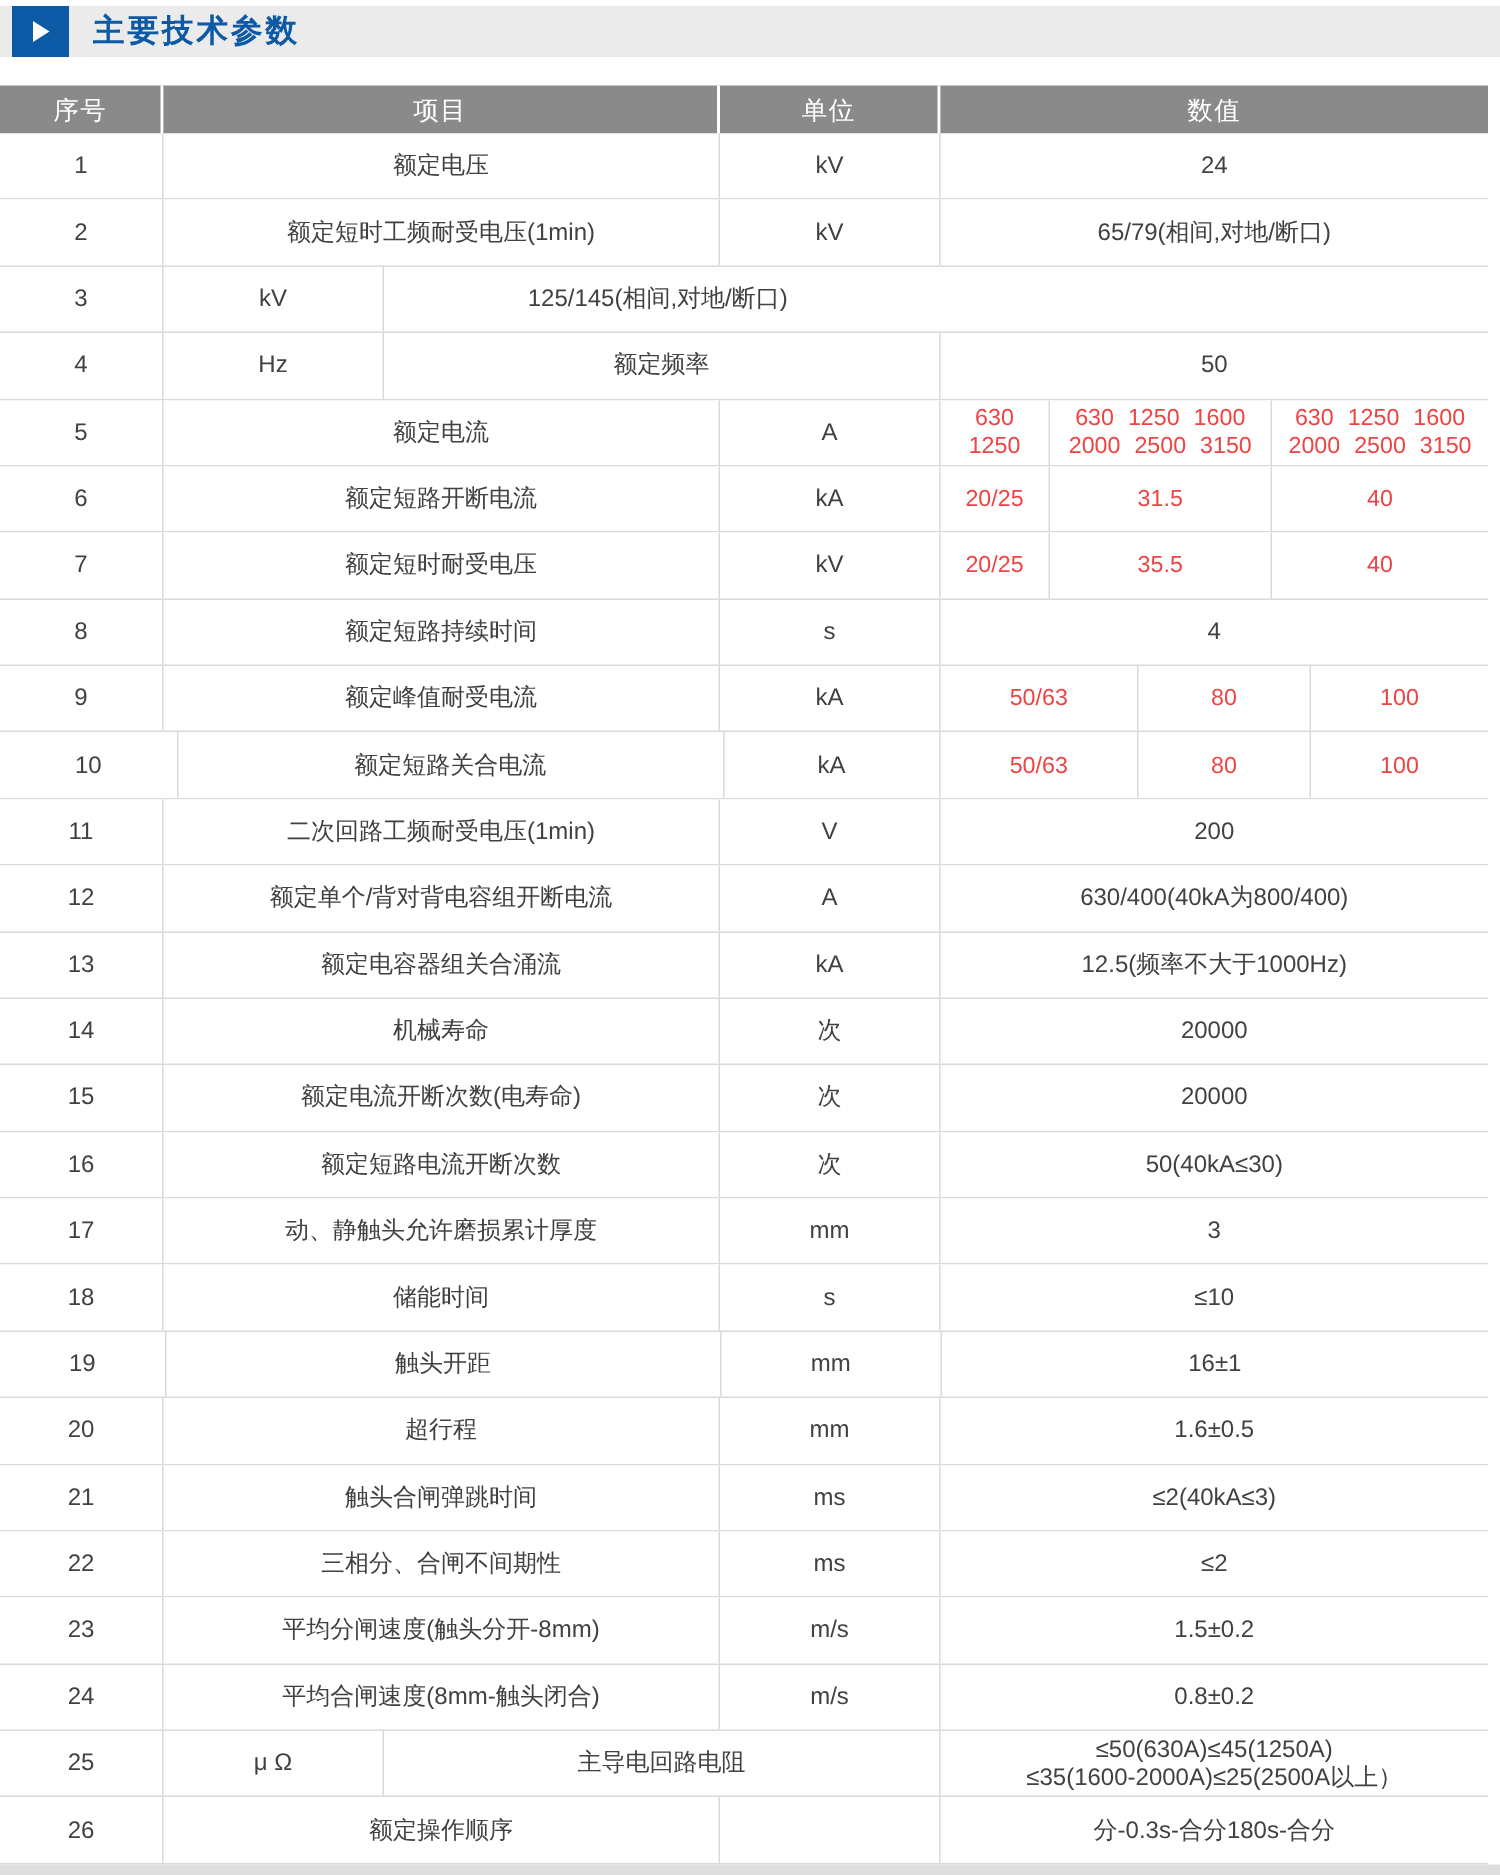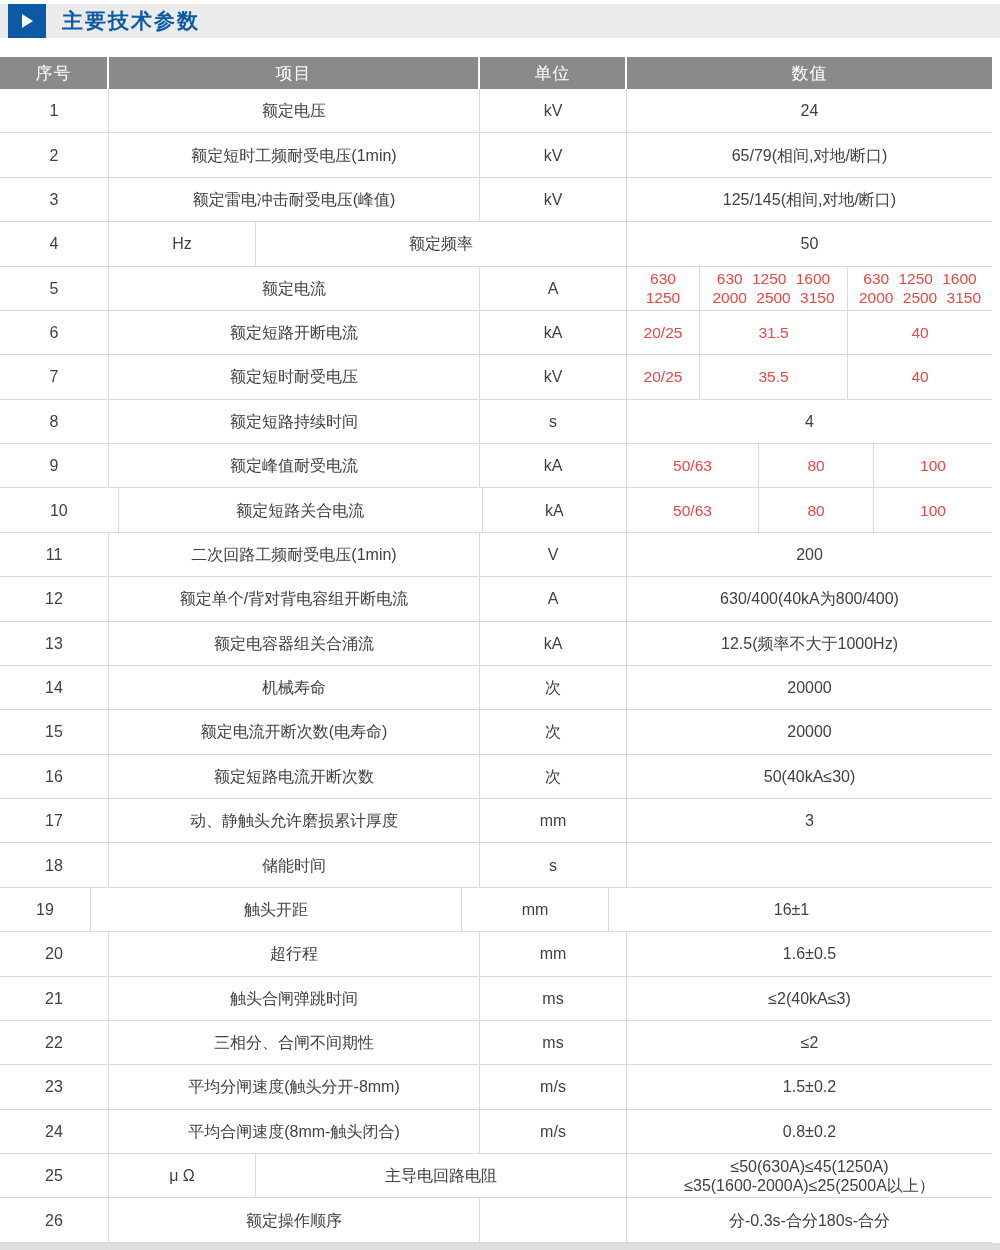--- a/index.html
+++ b/index.html
@@ -59,21 +59,20 @@
         <div class="cell" style="width: 365px;">24</div>
       </div>
       <div class="row">
         <div class="cell v-border" style="width: 109px;">2</div>
         <div class="cell v-border" style="width: 371px;">额定短时工频耐受电压(1min)</div>
         <div class="cell v-border" style="width: 147px;">kV</div>
         <div class="cell" style="width: 365px;">65/79(相间,对地/断口)</div>
       </div>
       <div class="row">
         <div class="cell v-border" style="width: 109px;">3</div>
-        <div class="cell v-border" style="width: 371px;">额定雷电冲击耐受电压(峰值)</div>
         <div class="cell v-border" style="width: 147px;">kV</div>
         <div class="cell" style="width: 365px;">125/145(相间,对地/断口)</div>
       </div>
       <div class="row">
         <div class="cell v-border" style="width: 109px;">4</div>
         <div class="cell v-border" style="width: 147px;">Hz</div>
         <div class="cell v-border" style="width: 371px;">额定频率</div>
         <div class="cell" style="width: 365px;">50</div>
       </div>
       <div class="row">
@@ -180,23 +179,24 @@
       <div class="row">
         <div class="cell v-border" style="width: 109px;">17</div>
         <div class="cell v-border" style="width: 371px;">动、静触头允许磨损累计厚度</div>
         <div class="cell v-border" style="width: 147px;">mm</div>
         <div class="cell" style="width: 365px;">3</div>
       </div>
       <div class="row">
         <div class="cell v-border" style="width: 109px;">18</div>
         <div class="cell v-border" style="width: 371px;">储能时间</div>
         <div class="cell v-border" style="width: 147px;">s</div>
-      </div>
-      <div class="row">
-        <div class="cell v-border" style="width: 91px;">19</div>
+        <div class="cell" style="width: 365px;">≤10</div>
+      </div>
+      <div class="row">
+        <div class="cell v-border" style="width: 111px;">19</div>
         <div class="cell v-border" style="width: 371px;">触头开距</div>
         <div class="cell v-border" style="width: 147px;">mm</div>
         <div class="cell" style="width: 365px;">16±1</div>
       </div>
       <div class="row">
         <div class="cell v-border" style="width: 109px;">20</div>
         <div class="cell v-border" style="width: 371px;">超行程</div>
         <div class="cell v-border" style="width: 147px;">mm</div>
         <div class="cell" style="width: 365px;">1.6±0.5</div>
       </div>

